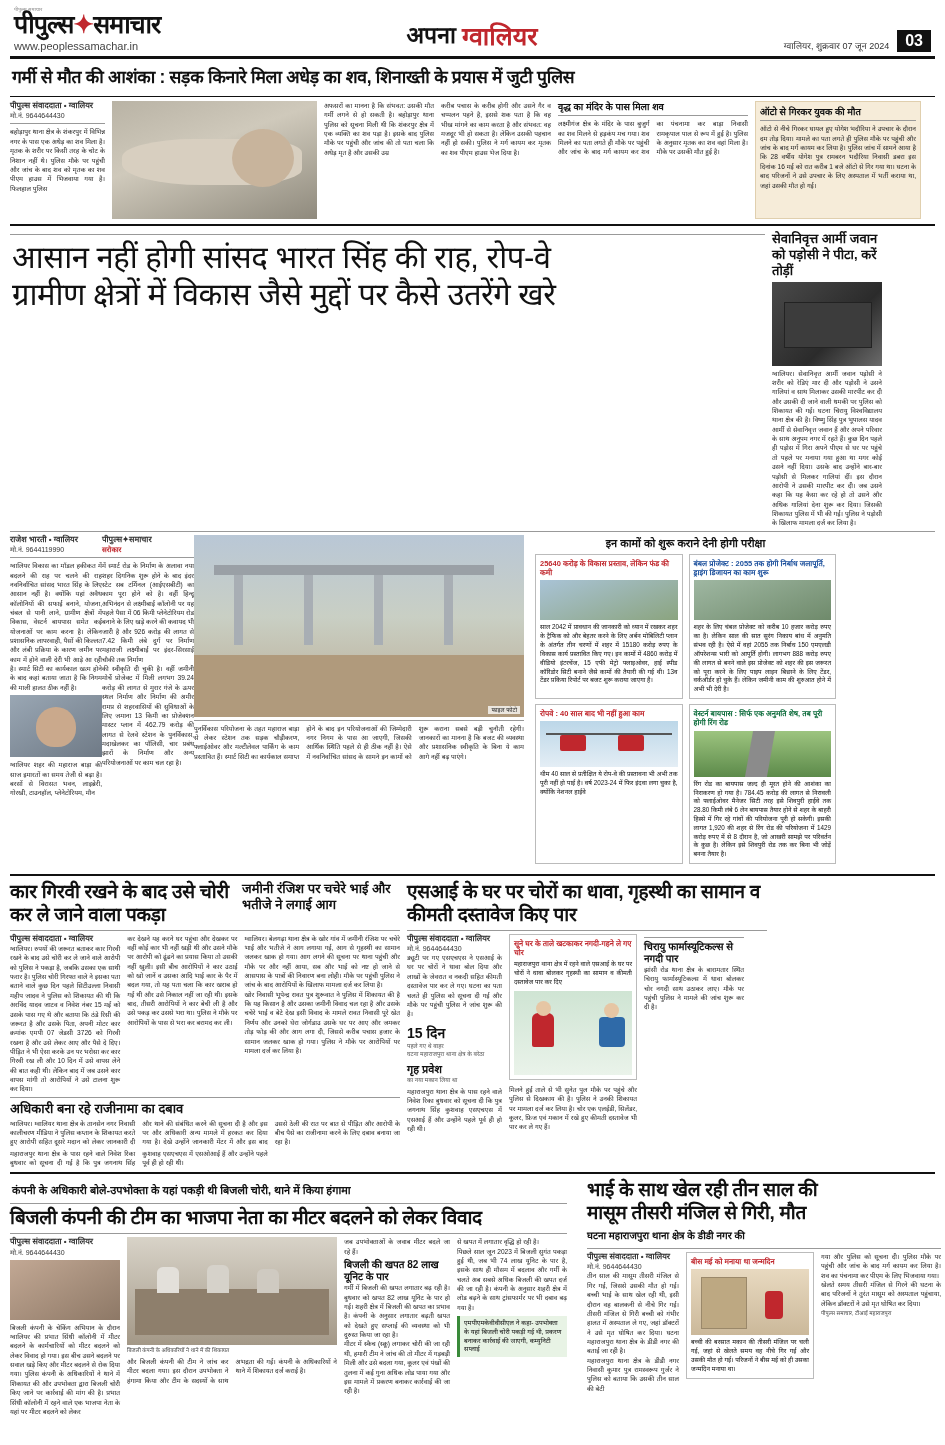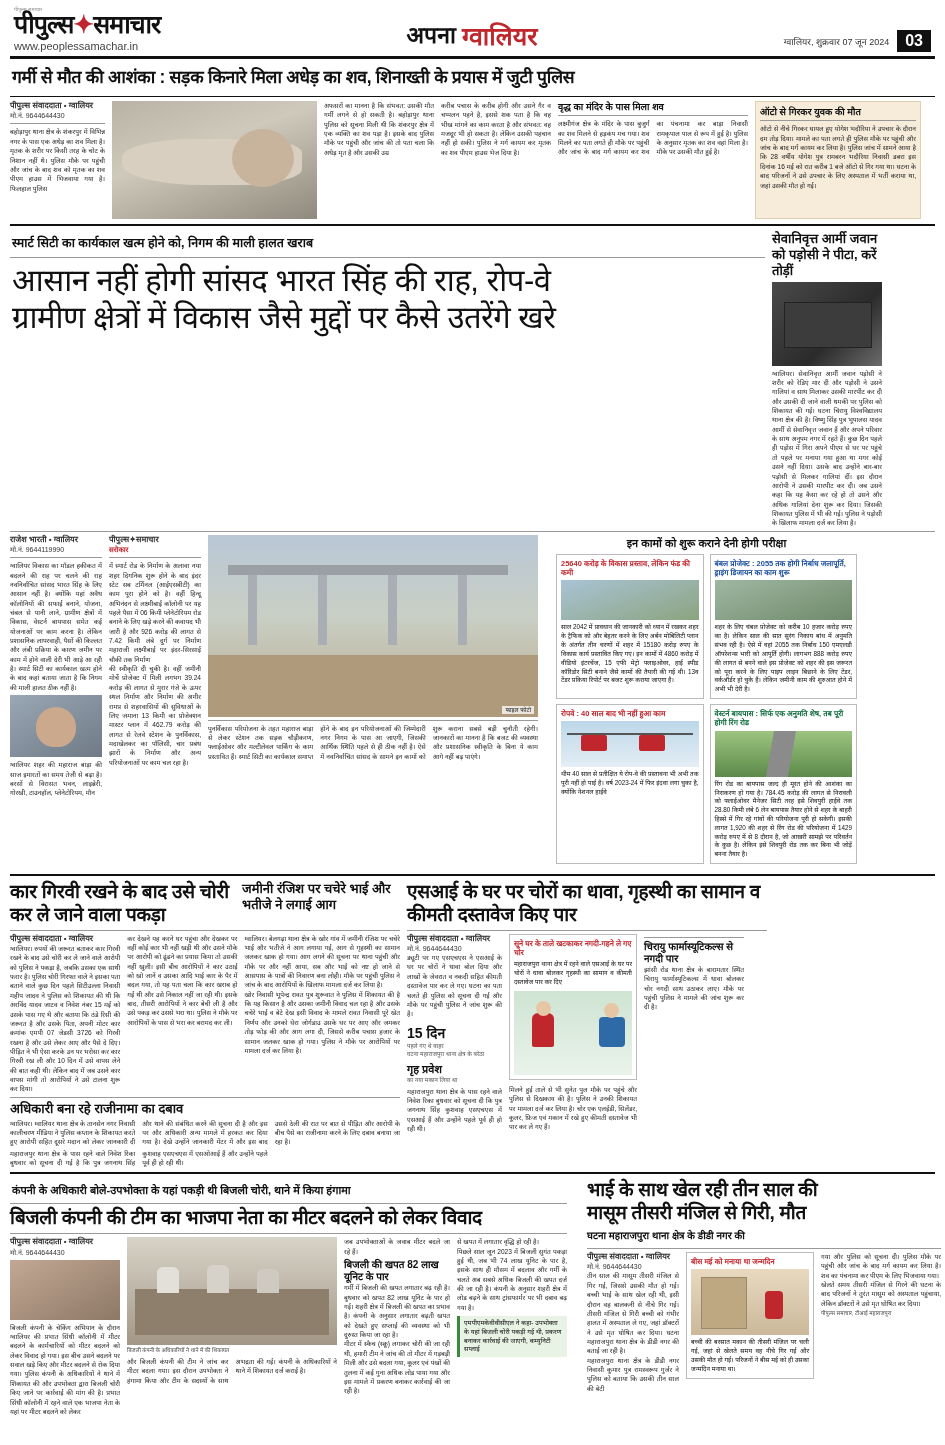--- a/index.html
+++ b/index.html
@@ -7,21 +7,21 @@
   .page{width:945px;height:1445px;position:relative;background:#fff;box-sizing:border-box;padding:0 10px;}
   
   .masthead{display:flex;align-items:flex-end;justify-content:space-between;padding:6px 4px 4px 4px;border-bottom:3px solid #111;}
   .mh-left{display:flex;flex-direction:column;}
   .mh-logo{font-size:25px;font-weight:bold;letter-spacing:-1px;color:#111;line-height:1;}
   .mh-logo .star{color:#c0272d;}
   .mh-sub{font-size:11px;color:#444;margin-top:3px;}
   .mh-center{display:flex;align-items:flex-start;gap:6px;}
   .mh-apna{font-size:23px;font-weight:bold;color:#111;}
   .mh-city{font-size:25px;font-weight:bold;color:#c0272d;}
-  .mh-right{display:flex;align-items:center;gap:8px;}
+  .mh-right{display:flex;align-items:flex-end;gap:8px;}
   .mh-date{font-size:9px;color:#333;}
   .mh-pageno{background:#111;color:#fff;font-size:16px;font-weight:bold;padding:2px 8px;}
   .tinytop{font-size:5px;color:#888;}
   
   .rule{border-top:1px solid #111;margin:4px 0;}
   .rule-thin{border-top:1px solid #999;margin:3px 0;}
   .rule-thick{border-top:2px solid #111;margin:5px 0;}
   .byline{font-size:7px;color:#333;line-height:1.3;}
   .byline b{display:block;font-size:8px;}
   .body{font-size:6.6px;line-height:1.42;text-align:justify;color:#222;}
@@ -37,21 +37,21 @@
   .t-c2{width:205px;}
   .t-c3{width:110px;}
   .t-c4{width:110px;}
   .t-c5{width:190px;}
   .t-c6{width:166px;}
   .boxtitle{font-size:9.5px;font-weight:bold;margin-bottom:3px;line-height:1.2;}
   .tanbox{background:#f6ecd9;border:1px solid #e0cfae;padding:4px;}
   
   .kicker{font-size:12.5px;font-weight:bold;padding:3px 2px;}
   .leadhead{font-size:31px;font-weight:normal;line-height:1.18;letter-spacing:-0.5px;padding:2px 2px 6px 2px;}
-  .leadgrid{display:flex;gap:7px;}
+  .leadgrid{display:flex;gap:0;}
   .l-c1{width:92px;}
   .l-c2{width:92px;}
   .l-c3{width:330px;}
   .l-c4{width:312px;padding-left:11px;}
   .l-c5{width:110px;}
   
   .ibox{border:1px solid #bbb;padding:4px;margin-bottom:5px;background:#fff;}
   .ibox .t{font-size:7.5px;font-weight:bold;color:#0b6b3a;margin-bottom:3px;line-height:1.25;}
   .ibox .t.red{color:#c0272d;}
   .ibox .t.blue{color:#1b4f9c;}
@@ -138,21 +138,20 @@
       <div class="boxtitle">ऑटो से गिरकर युवक की मौत</div>
       <div class="rule-thin"></div>
       <div class="body">ऑटो से नीचे गिरकर घायल हुए योगेश भदौरिया ने उपचार के दौरान दम तोड़ दिया। मामले का पता लगते ही पुलिस मौके पर पहुंची और जांच के बाद मर्ग कायम कर लिया है। पुलिस जांच में सामने आया है कि 28 वर्षीय योगेश पुत्र रामबरन भदौरिया निवासी डबरा इस दिनांक 16 मई को रात करीब 1 बजे ऑटो से गिर गया था। घटना के बाद परिजनों ने उसे उपचार के लिए अस्पताल में भर्ती कराया था, जहां उसकी मौत हो गई।</div>
     </div>
   </div>
 
   <div class="rule-thick"></div>
 
   <div style="display:flex;gap:7px;align-items:flex-start;">
     <div style="width:755px;">
-      <div class="kicker">स्मार्ट सिटी का कार्यकाल खत्म होने को, निगम की माली हालत खराब</div>
       <div class="rule-thin"></div>
       <div class="leadhead">
         <div>आसान नहीं होगी सांसद भारत सिंह की राह, रोप-वे</div>
         <div>ग्रामीण क्षेत्रों में विकास जैसे मुद्दों पर कैसे उतरेंगे खरे</div>
       </div>
     </div>
     <div class="col l-c5">
       <div class="subhead2">सेवानिवृत्त आर्मी जवान को पड़ोसी ने पीटा, करें तोड़ीं</div>
       <div class="photo" style="height:84px;margin-top:3px;background:linear-gradient(135deg,#4a4a4a,#2b2b2b 60%,#6b6b6b);">
         <div style="position:absolute;left:12px;top:20px;width:86px;height:44px;background:#3c3c3c;border:1px solid #222;"></div>

